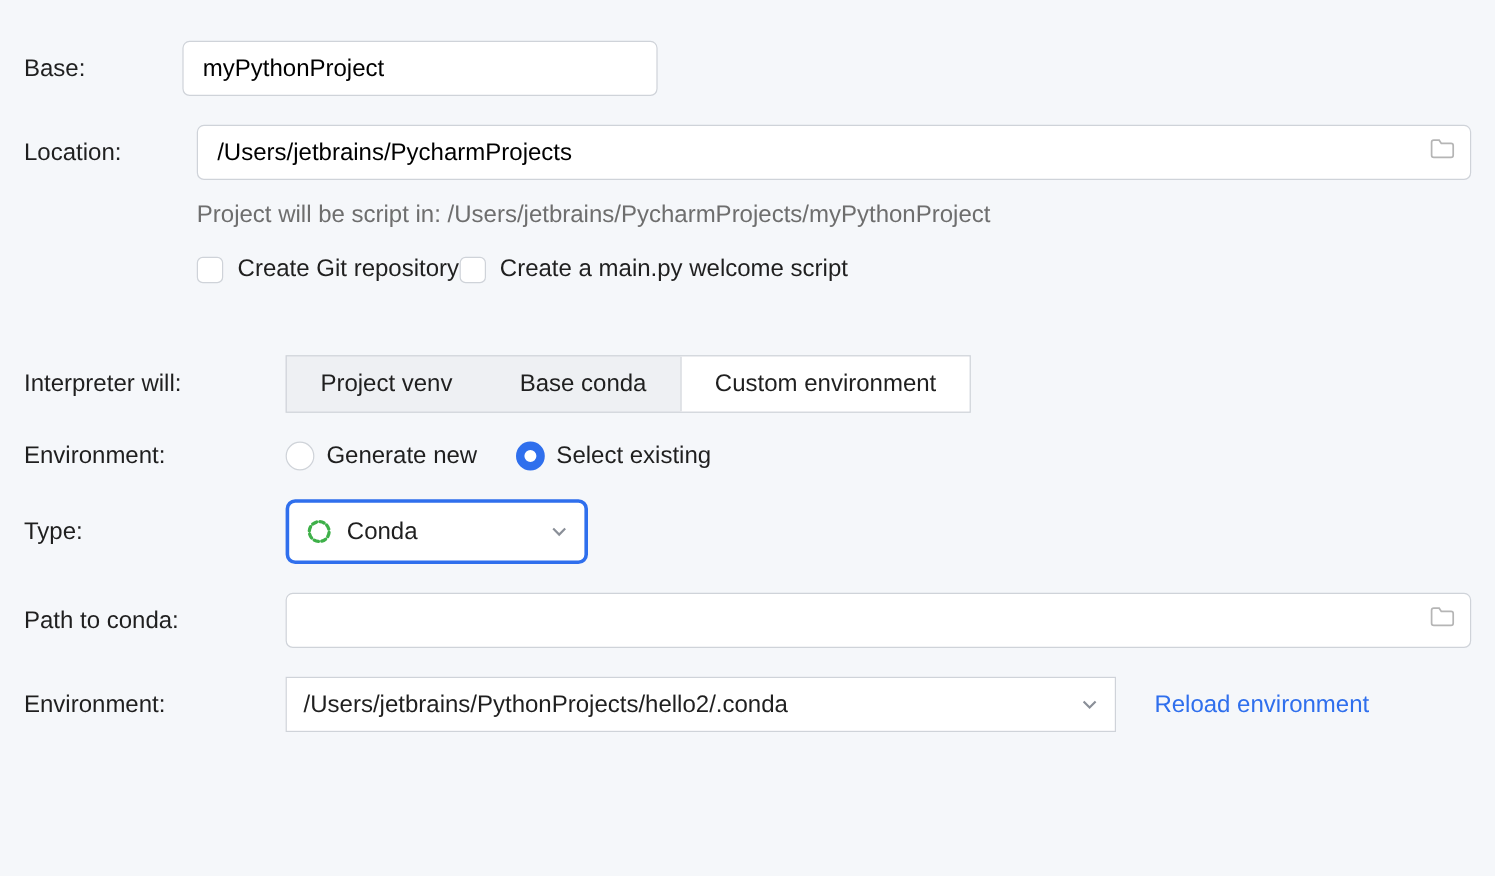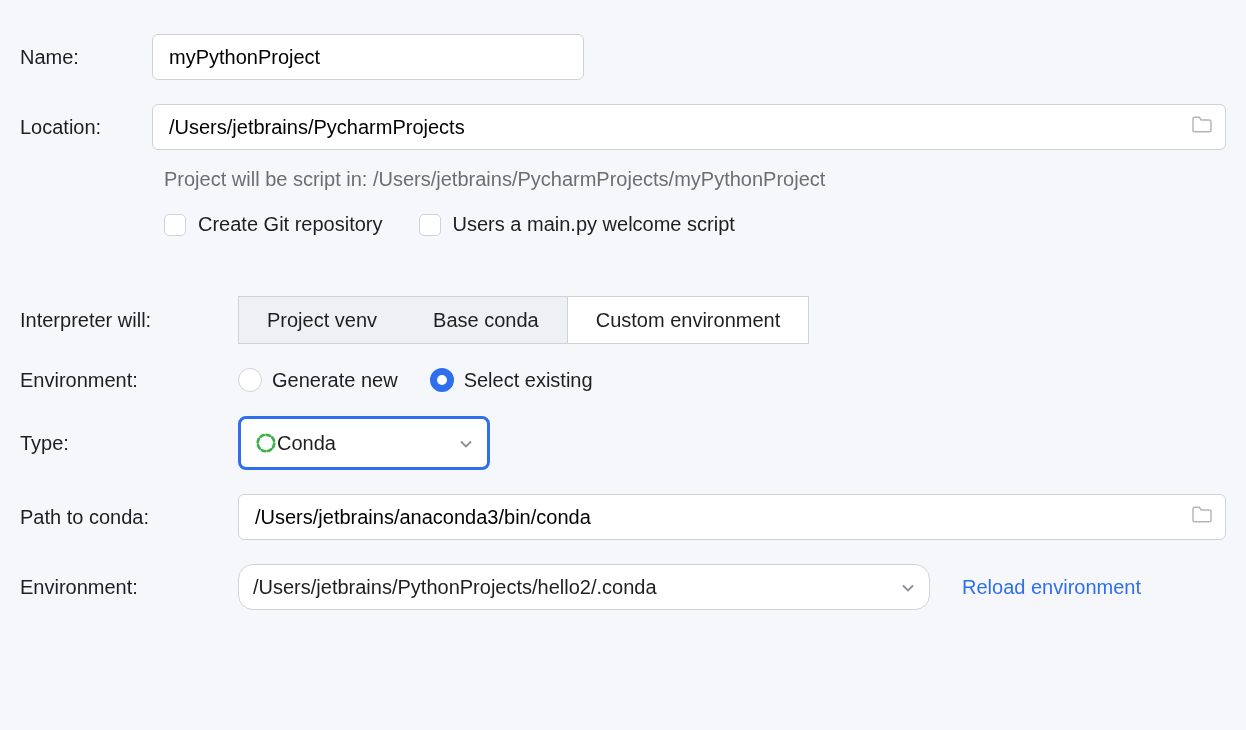--- a/index.html
+++ b/index.html
@@ -28,21 +28,21 @@
     box-sizing: border-box;
     width: 1246px;
     height: 730px;
     padding: 34px 20px 20px 20px;
   }
   .row {
     display: flex;
     align-items: center;
     margin-bottom: 24px;
   }
-  .row.tight { margin-bottom: 18px; }
+  .row.tight { margin-bottom: 18px; gap: 12px; }
   .label-col {
     flex: 0 0 210px;
     padding-right: 8px;
   }
   .label-col.narrow { flex: 0 0 124px; }
   .field-col { flex: 1 1 auto; display:flex; align-items:center; }
   .input {
     box-sizing: border-box;
     height: 46px;
     background: var(--field-bg);
@@ -52,38 +52,37 @@
     font-size: 20px;
     color: var(--text);
     display: flex;
     align-items: center;
     position: relative;
   }
   .input input[type="text"]{
     border:none; outline:none; width:100%; font-size:20px; color:var(--text);
     background:transparent;
   }
-  .input.name { width: 432px; }
+  .input.name { width: 396px; }
   .input.full { width: 100%; }
   .folder-icon {
     position: absolute;
     right: 12px;
     top: 50%;
     transform: translateY(-50%);
     color: var(--icon-muted);
     cursor: pointer;
   }
   .helper {
     color: var(--muted);
     font-size: 20px;
     margin: 0 0 22px 144px;
   }
   .checkbox-row {
     display:flex;
-    gap: 36px;
     margin-left:144px;
     margin-bottom: 60px;
   }
   .cb {
     display:flex; align-items:center; gap:12px; cursor:pointer;
   }
   .cb .box {
     width:22px; height:22px; border:1.5px solid var(--border); border-radius:5px;
     background: var(--field-bg);
     box-sizing:border-box;
@@ -121,57 +120,58 @@
   .radio.selected .dot {
     border:7px solid var(--focus);
     background: var(--field-bg);
   }
   .combo {
     display:flex; align-items:center;
     height:54px; box-sizing:border-box;
     background: var(--field-bg);
     border-radius:8px;
     padding:0 14px;
+    gap:12px;
     position:relative;
   }
   .combo.type {
     width:252px;
     border:3px solid var(--focus);
   }
   .combo .chevron, .select .chevron {
     position:absolute; right:14px; top:50%; transform:translateY(-50%);
     color:#8a8f98;
   }
   .conda-ring {
     width:22px; height:22px; flex:0 0 auto;
   }
   .select {
     display:flex; align-items:center;
     height:46px; box-sizing:border-box;
     background: var(--field-bg);
     border:1px solid var(--border);
-    border-radius:15px;
+    border-radius:0;
     padding:16px 14px;
     width: 692px;
     position:relative;
   }
   .link {
     color: var(--link);
     font-size:20px;
     cursor:pointer;
     margin-left:32px;
   }
 </style>
 </head>
 <body>
 
 <div class="wrap">
 
   <div class="row">
-    <div class="label-col narrow">Name:</div>
+    <div class="label-col narrow">Base:</div>
     <div class="field-col">
       <div class="input name">
         <input type="text" value="myPythonProject" style="">
       </div>
     </div>
   </div>
 
   <div class="row tight">
     <div class="label-col narrow">Location:</div>
     <div class="field-col">
@@ -188,21 +188,21 @@
 
   <div class="helper">Project will be script in: /Users/jetbrains/PycharmProjects/myPythonProject</div>
 
   <div class="checkbox-row">
     <label class="cb">
       <span class="box"></span>
       <span>Create Git repository</span>
     </label>
     <label class="cb">
       <span class="box"></span>
-      <span>Users a main.py welcome script</span>
+      <span>Create a main.py welcome script</span>
     </label>
   </div>
 
   <div class="row">
     <div class="label-col">Interpreter will:</div>
     <div class="field-col">
       <div class="seg">
         <div class="seg-item">Project venv</div>
         <div class="seg-item">Base conda</div>
         <div class="seg-item selected">Custom environment</div>
@@ -242,21 +242,20 @@
             </svg>
         </span>
       </div>
     </div>
   </div>
 
   <div class="row">
     <div class="label-col">Path to conda:</div>
     <div class="field-col">
       <div class="input full">
-        <input type="text" value="/Users/jetbrains/anaconda3/bin/conda" style="">
         <span class="folder-icon">
           <svg width="22" height="18" viewBox="0 0 24 20" fill="none" stroke="currentColor" stroke-width="1.6">
             <path d="M2 4 a2 2 0 0 1 2-2 h5 l2 3 h9 a2 2 0 0 1 2 2 v9 a2 2 0 0 1 -2 2 H4 a2 2 0 0 1 -2 -2 Z"></path>
           </svg>
         </span>
       </div>
     </div>
   </div>
 
   <div class="row" style="margin-bottom:0;">

